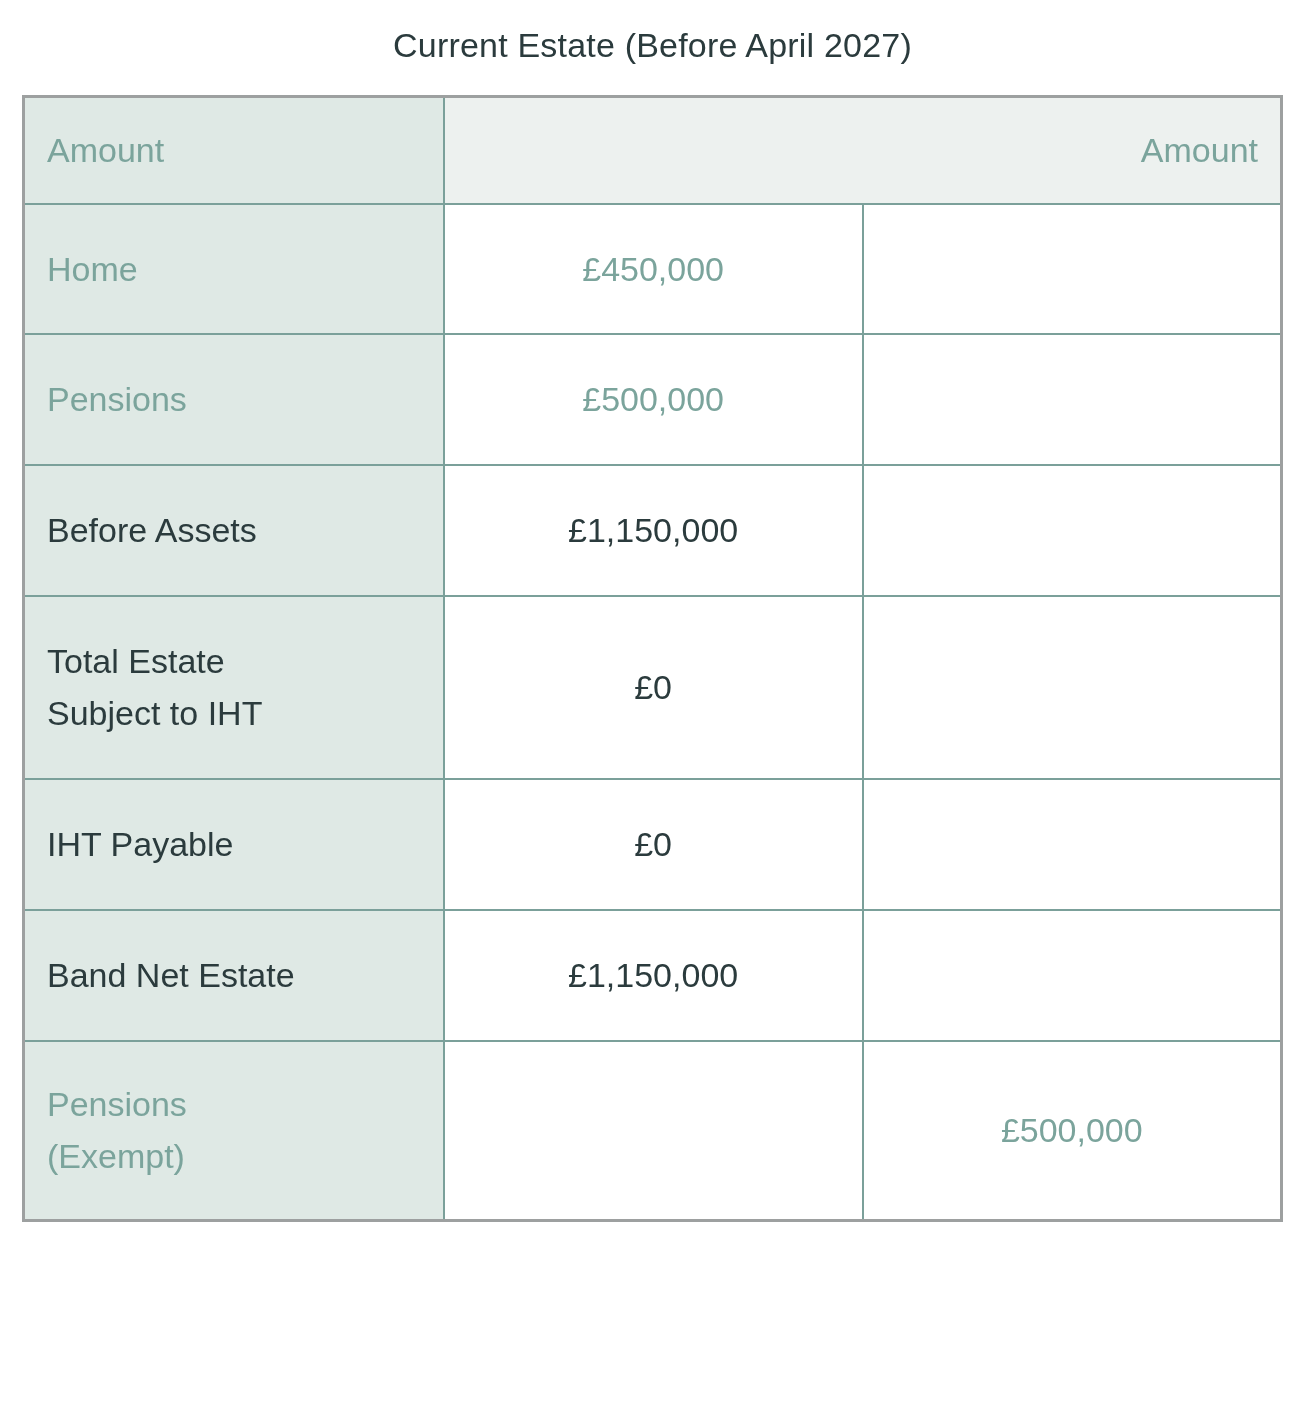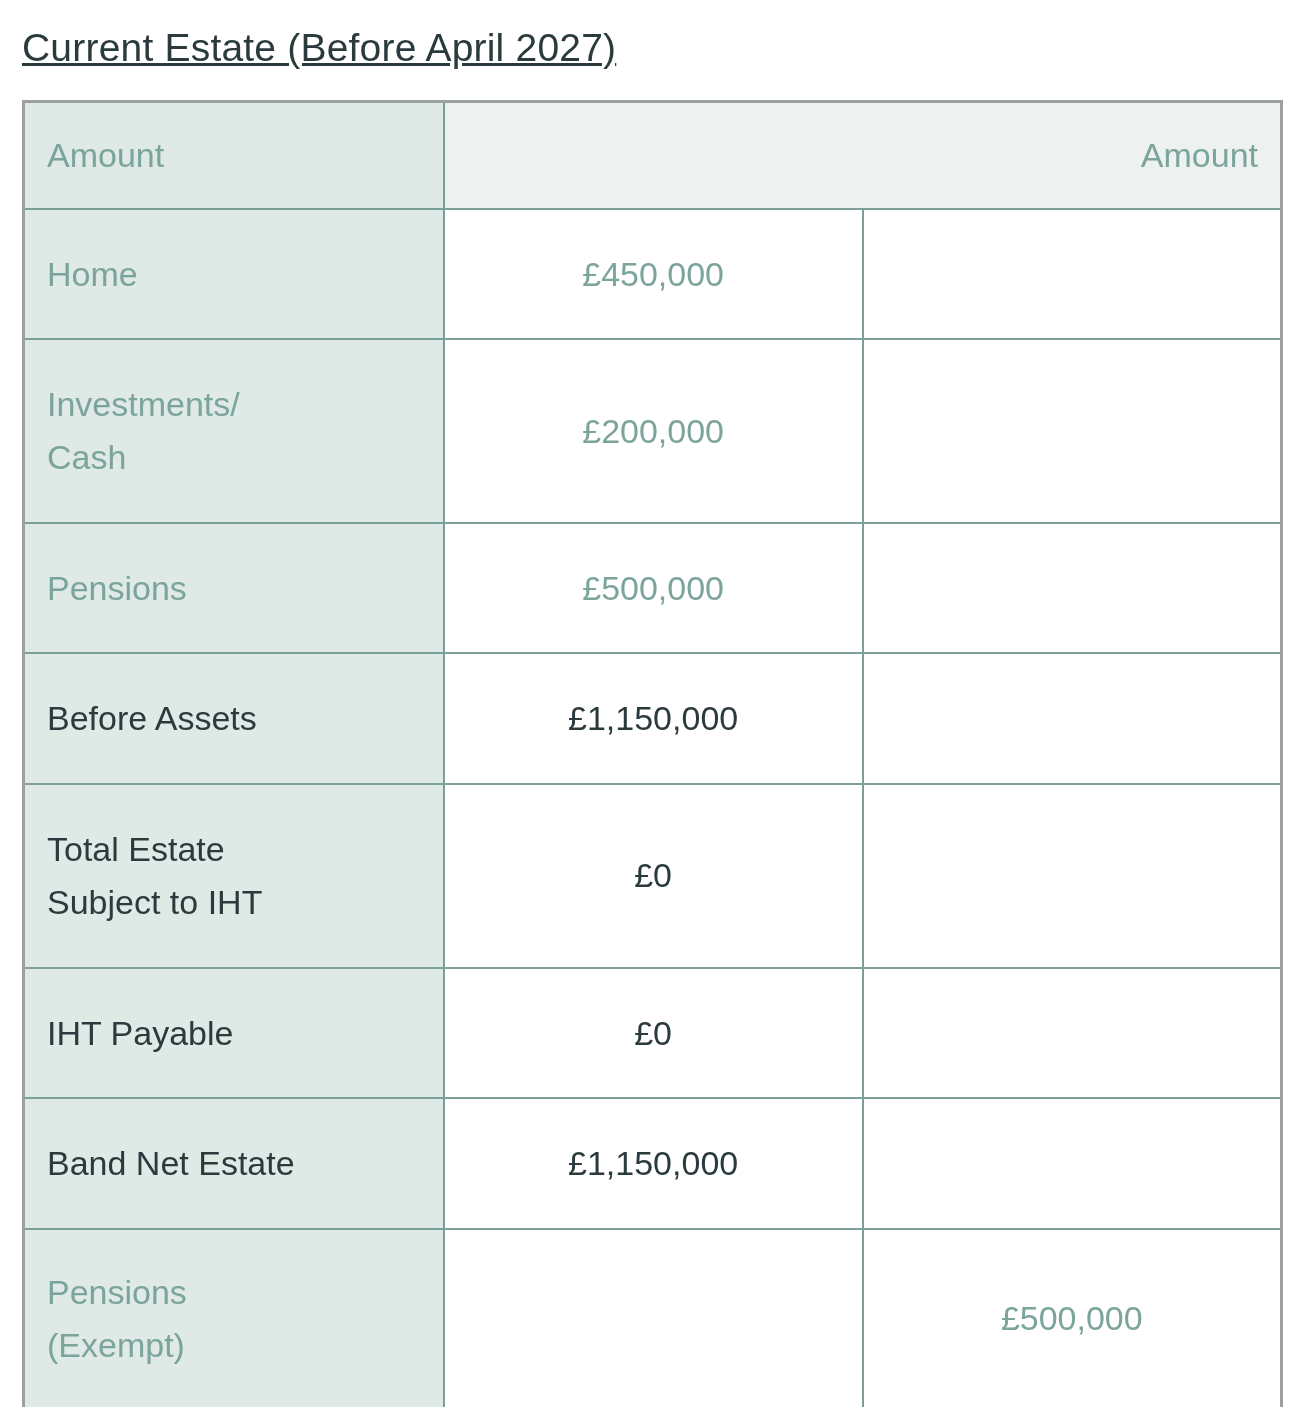--- a/index.html
+++ b/index.html
@@ -13,26 +13,25 @@
   *{box-sizing:border-box;}
   html,body{margin:0;padding:0;background:#ffffff;}
   body{
     width:1305px;
     min-height:1407px;
     font-family:"Liberation Sans","DejaVu Sans",sans-serif;
     color:var(--dark-text);
   }
   .page-title{
     margin:26px 22px 30px 22px;
-    text-align:left;
-    font-size:39px;
+    text-align:center;
+    font-size:34px;
     font-weight:400;
     color:var(--dark-text);
     letter-spacing:0.2px;
-    text-decoration:underline;
   }
   table.estate-table{
     width:1261px;
     margin:0 22px;
     border-collapse:collapse;
     table-layout:fixed;
     border:3px solid var(--outer-border);
   }
   .estate-table th,
   .estate-table td{
@@ -96,26 +95,20 @@
       <th class="amount-header" colspan="2">Amount</th>
     </tr>
   </thead>
   <tbody>
     <tr>
       <td class="row-label">Home</td>
       <td class="amount-mid">£450,000</td>
       <td class="amount-right"></td>
     </tr>
     <tr>
-      <td class="row-label">Investments/
-Cash</td>
-      <td class="amount-mid">£200,000</td>
-      <td class="amount-right"></td>
-    </tr>
-    <tr>
       <td class="row-label">Pensions</td>
       <td class="amount-mid">£500,000</td>
       <td class="amount-right"></td>
     </tr>
     <tr class="emph">
       <td class="row-label">Before Assets</td>
       <td class="amount-mid">£1,150,000</td>
       <td class="amount-right"></td>
     </tr>
     <tr class="emph">

